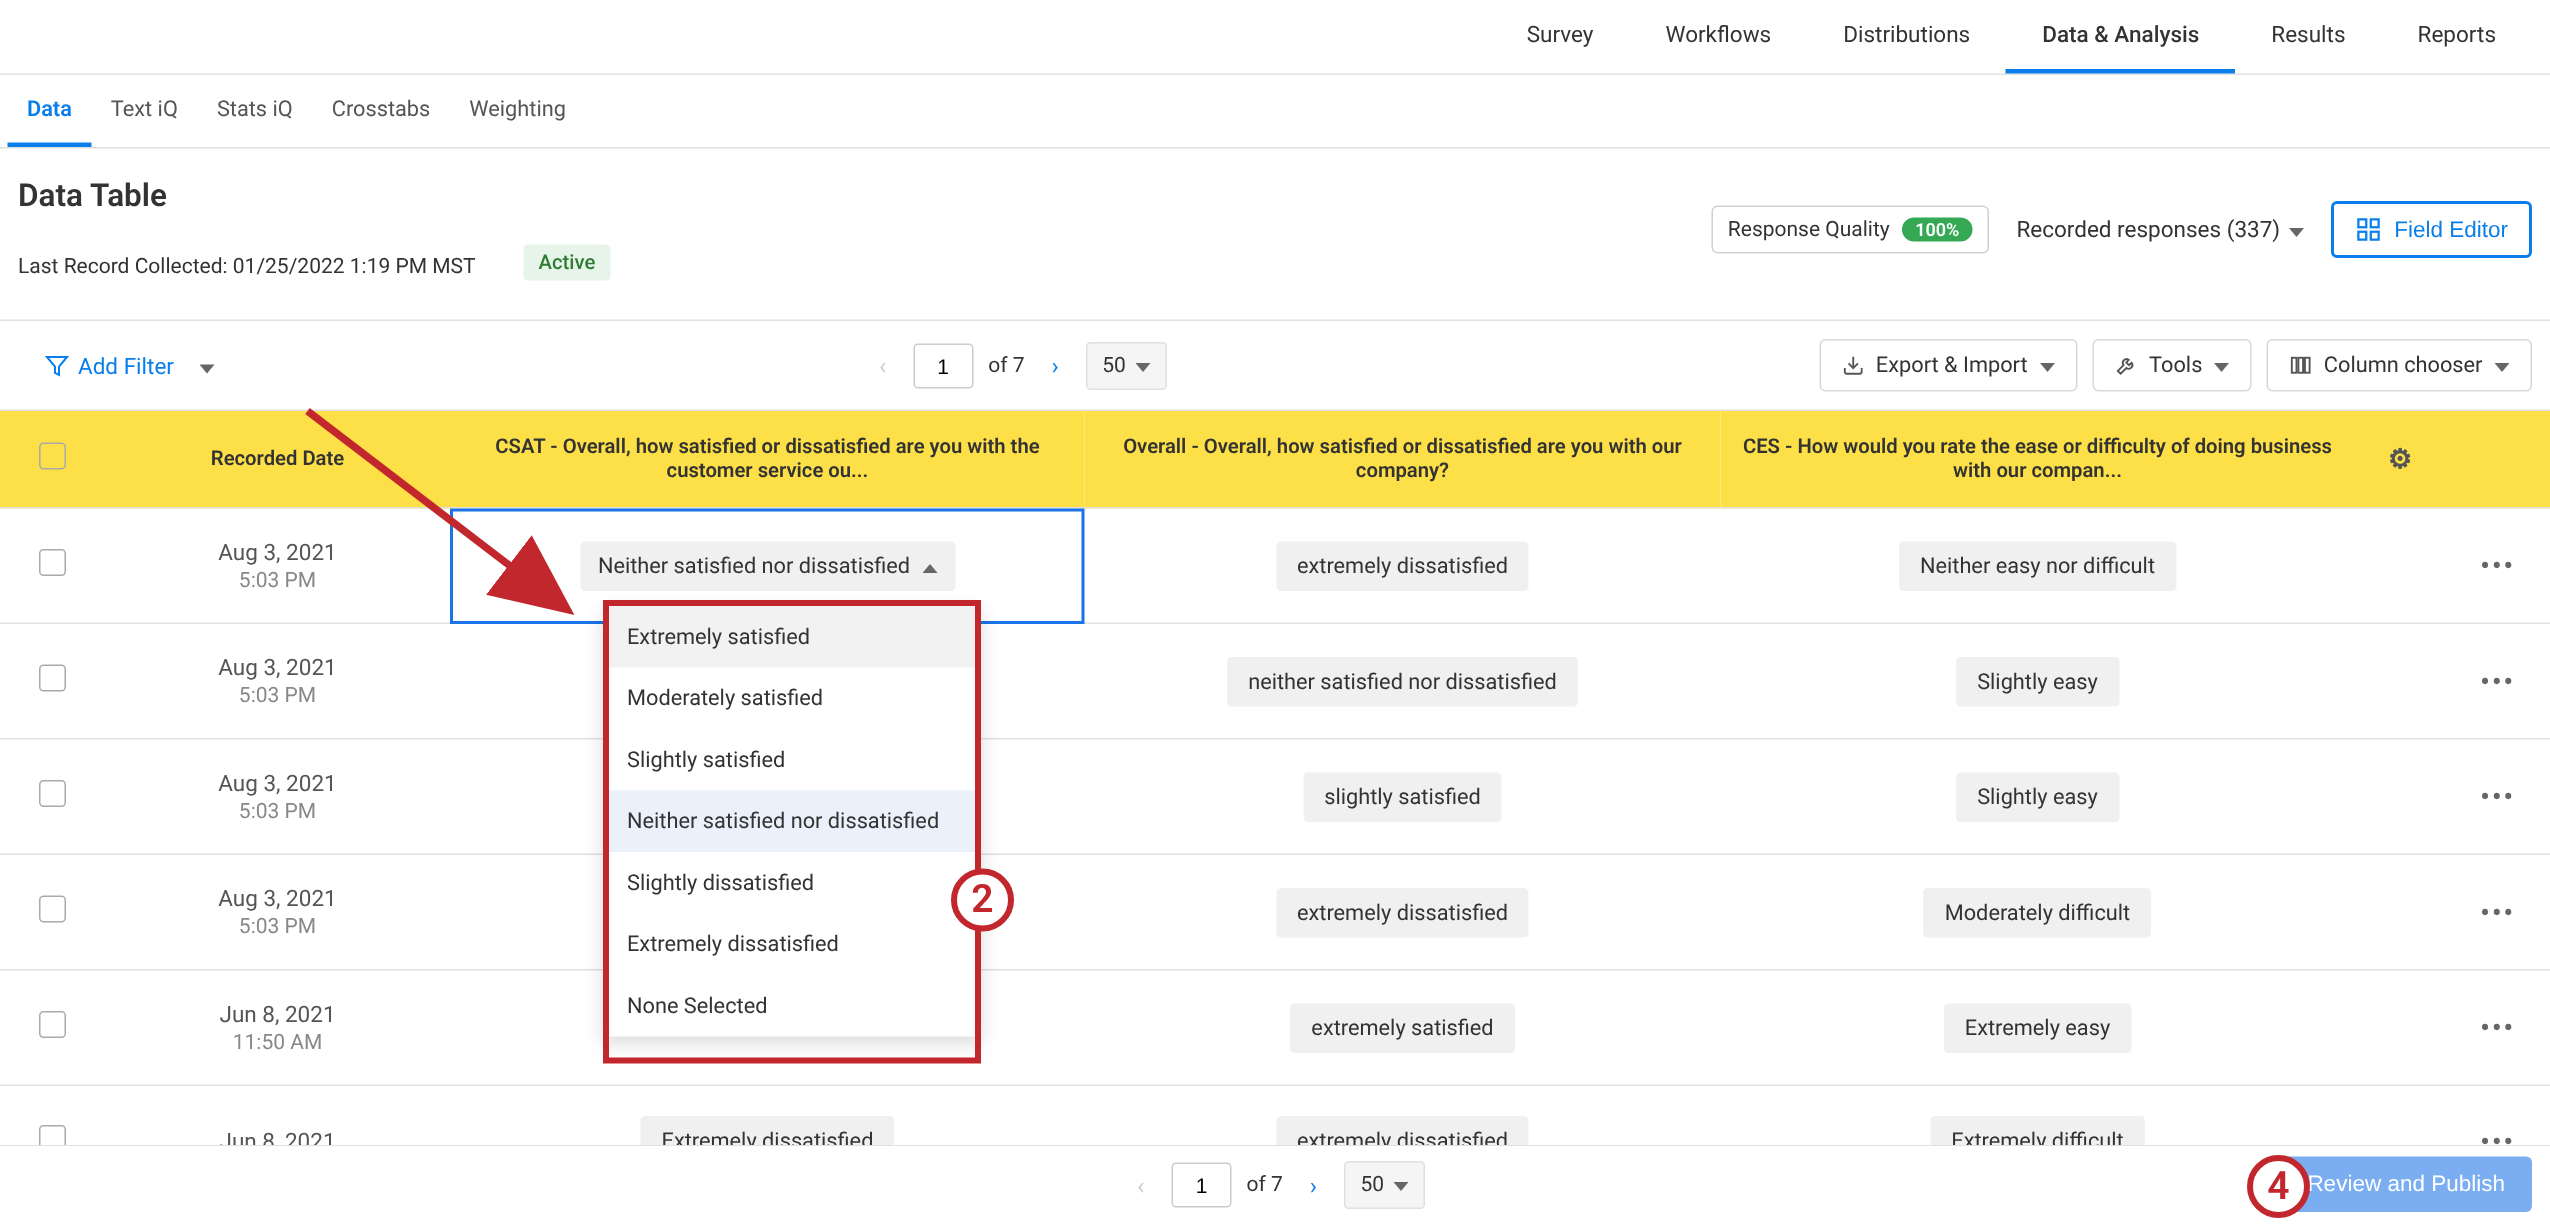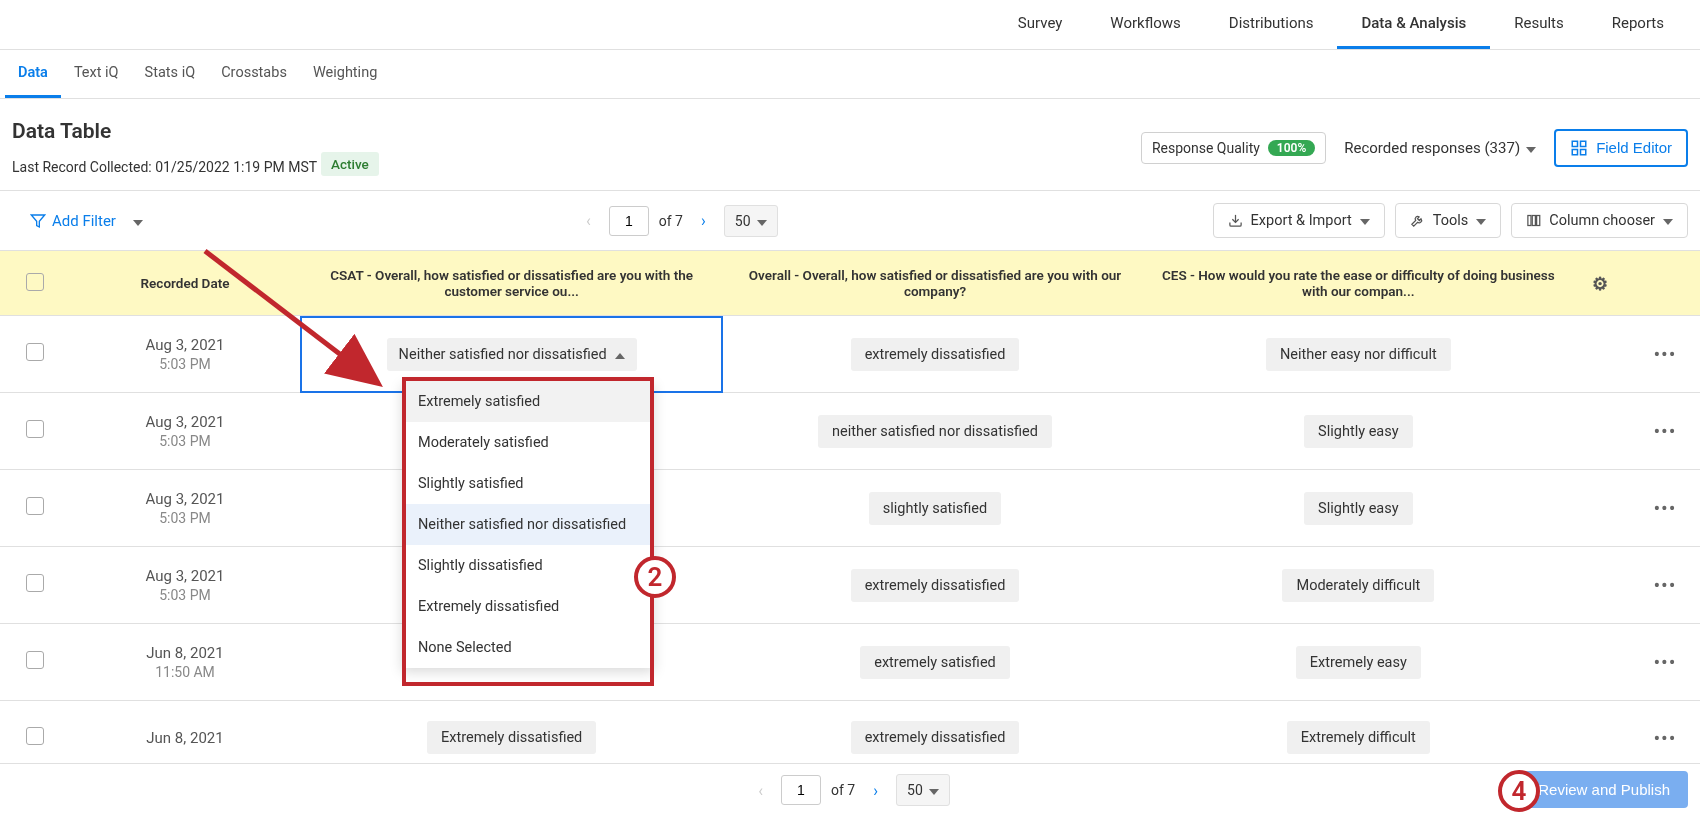--- a/index.html
+++ b/index.html
@@ -9,21 +9,21 @@
 .topnav { display: flex; gap: 0; border-bottom: 1px solid #e0e0e0; padding: 0 12px; justify-content: flex-end; }
 .topnav-item { padding: 14px 24px; font-size: 15px; color: #333; cursor: pointer; border-bottom: 3px solid transparent; }
 .topnav-item.active { border-bottom: 3px solid #0a7eea; font-weight: 500; }
 
 
 .subnav { display: flex; gap: 0; border-bottom: 1px solid #e0e0e0; padding: 0 5px; }
 .subnav-item { padding: 14px 13px; font-size: 14.5px; color: #555; cursor: pointer; border-bottom: 3px solid transparent; }
 .subnav-item.active { color: #0a7eea; border-bottom: 3px solid #0a7eea; font-weight: 600; }
 
 
-.headerbar { display: flex; justify-content: space-between; align-items: center; padding: 20px 12px 14px 12px; border-bottom: 1px solid #e0e0e0; }
+.headerbar { display: flex; justify-content: space-between; align-items: center; padding: 20px 12px 26px 12px; border-bottom: 1px solid #e0e0e0; }
 .header-left { display: flex; align-items: center; gap: 14px; }
 .page-title { font-size: 21px; font-weight: 600; }
 .subtitle { font-size: 14px; color: #333; margin-top: 6px; display: inline; }
 .active-badge { display: inline-block; background: #e6f4ea; color: #2e7d32; padding: 4px 10px; border-radius: 3px; font-size: 13.5px; font-weight: 500; }
 .header-right { display: flex; align-items: center; gap: 18px; }
 .response-quality { border: 1px solid #d0d0d0; border-radius: 4px; padding: 7px 10px; display: flex; align-items: center; gap: 8px; font-size: 14px; }
 .rq-badge { background: #34a853; color: #fff; border-radius: 10px; padding: 1px 9px; font-size: 12px; font-weight: 600; }
 .recorded-responses { font-size: 15px; display: flex; align-items: center; gap: 6px; cursor: pointer; }
 .field-editor-btn { border: 2px solid #0a7eea; color: #0a7eea; background: #fff; padding: 8px 14px; border-radius: 4px; font-size: 15px; font-weight: 500; display: flex; align-items: center; gap: 8px; cursor: pointer; }
 
@@ -40,21 +40,21 @@
 .page-size { border: 1px solid #e0e0e0; background: #f5f5f5; padding: 7px 10px; border-radius: 3px; font-size: 14px; display: flex; align-items: center; gap: 6px; }
 .toolbar-right { display: flex; gap: 10px; }
 .pill-btn { border: 1px solid #d8d8d8; background: #fff; padding: 8px 14px; border-radius: 4px; font-size: 14.5px; display: flex; align-items: center; gap: 8px; cursor: pointer; }
 
 .chevron::after { content: ""; display: inline-block; width: 0; height: 0; border-left: 5px solid transparent; border-right: 5px solid transparent; border-top: 6px solid #666; }
 .chevron-up::after { content: ""; display: inline-block; width: 0; height: 0; border-left: 5px solid transparent; border-right: 5px solid transparent; border-bottom: 6px solid #666; }
 
 
 .table-wrap { position: relative; }
 .data-table { width: 100%; border-collapse: collapse; table-layout: fixed; }
-.data-table th { font-size: 13.5px; font-weight: 600; color: #333; padding: 16px 10px; border-bottom: 1px solid #e0e0e0; text-align: center; background: #fef9c3; }
+.data-table th { font-size: 13.5px; font-weight: 600; color: #333; padding: 16px 10px; border-bottom: 1px solid #e0e0e0; text-align: center; background: #fde047; }
 .data-table th.check-col, .data-table td.check-col { width: 70px; text-align: center; }
 .data-table th.date-col { width: 230px; }
 .data-table th.actions-col, .data-table td.actions-col { width: 70px; }
 .gear-col { width: 60px; }
 .data-table td { padding: 20px 10px; border-bottom: 1px solid #e0e0e0; text-align: center; font-size: 14.5px; vertical-align: middle; }
 .check { width: 18px; height: 18px; border: 1.5px solid #aaa; border-radius: 3px; display: inline-block; }
 .date-main { font-size: 15px; color: #555; }
 .date-sub { font-size: 14px; color: #888; margin-top: 2px; }
 .value-pill { display: inline-block; background: #f0f0f0; padding: 8px 14px; border-radius: 3px; font-size: 14.5px; }
 .dots { color: #666; font-size: 20px; letter-spacing: 1px; cursor: pointer; }
@@ -96,21 +96,21 @@
   <div class="subnav-item">Text iQ</div>
   <div class="subnav-item">Stats iQ</div>
   <div class="subnav-item">Crosstabs</div>
   <div class="subnav-item">Weighting</div>
 </div>
 
 <div class="headerbar">
   <div class="header-left">
     <div>
       <div class="page-title">Data Table</div>
-      <div style="display:flex;align-items:center;gap:4px;margin-top:9px;">
+      <div style="display:flex;align-items:center;gap:32px;margin-top:20px;">
         <span class="subtitle">Last Record Collected: 01/25/2022 1:19 PM MST</span>
         <span class="active-badge">Active</span>
       </div>
     </div>
   </div>
   <div class="header-right">
     <div class="response-quality">
       <span>Response Quality</span>
       <span class="rq-badge">100%</span>
     </div>

